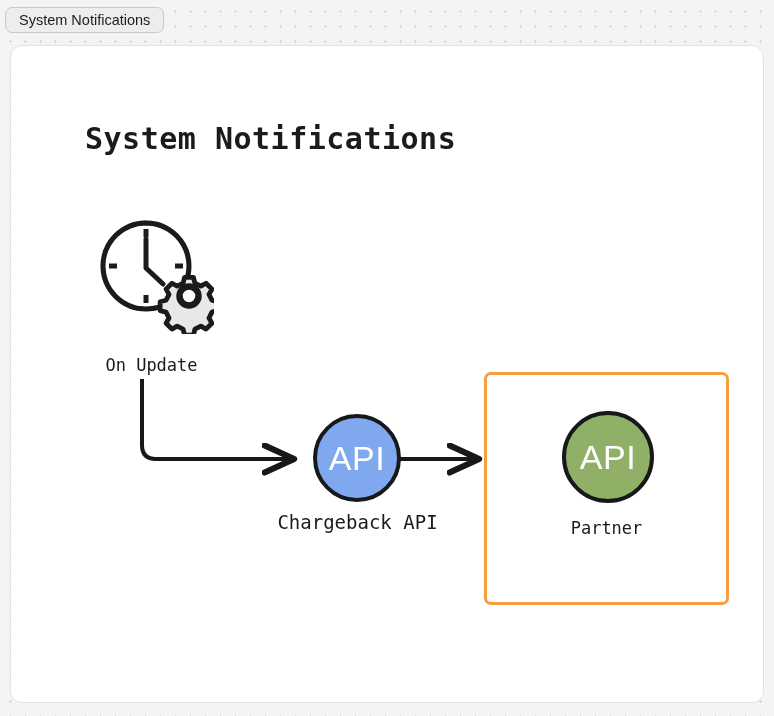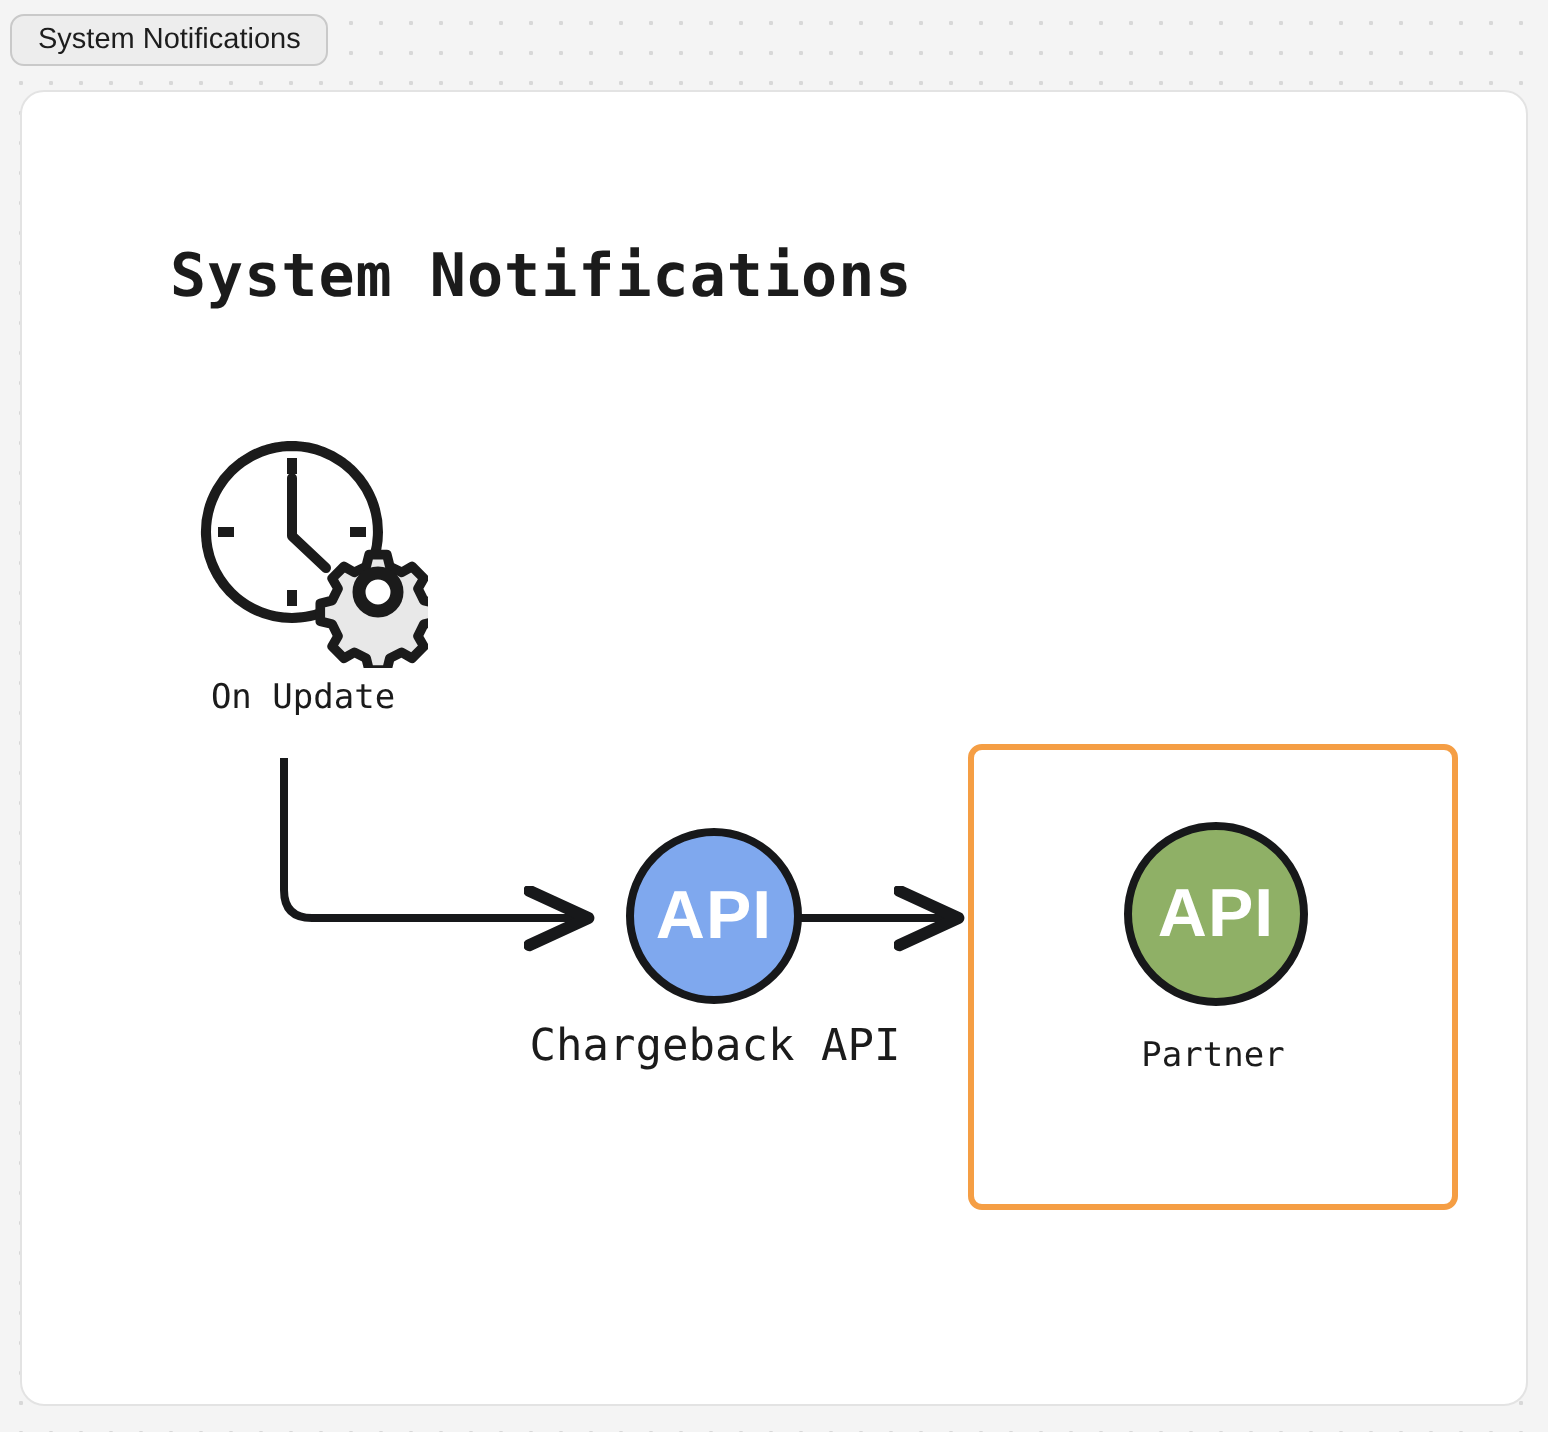--- a/index.html
+++ b/index.html
@@ -89,21 +89,21 @@
   .clock-gear-icon {
     position: absolute;
     left: 0;
     top: 0;
     width: 135px;
     height: 125px;
   }
   .node-caption {
     position: absolute;
     left: 0;
-    top: 130px;
+    top: 146px;
     width: 145px;
     text-align: center;
     font-family: "DejaVu Sans Mono", "Liberation Mono", monospace;
     font-size: 17px;
     color: #1b1b1b;
     white-space: nowrap;
   }
 
   
   .arrows {
@@ -120,41 +120,41 @@
     position: absolute;
     border-radius: 50%;
     border: 4px solid #17181a;
     box-sizing: border-box;
     display: flex;
     align-items: center;
     justify-content: center;
     color: #ffffff;
     font-family: "Liberation Sans", sans-serif;
     font-size: 34px;
-    font-weight: bold;
+    font-weight: normal;
     letter-spacing: 0.5px;
   }
   .node-chargeback {
     position: absolute;
     left: 243px;
     top: 368px;
     width: 207px;
     height: 130px;
   }
   .node-chargeback .api-circle {
     left: 59px;
     top: 0;
     width: 88px;
     height: 88px;
   }
   .node-chargeback .node-caption {
     left: 0;
     top: 97px;
     width: 207px;
-    font-size: 22px;
+    font-size: 19px;
   }
 
   
   .partner-box {
     position: absolute;
     left: 473px;
     top: 326px;
     width: 245px;
     height: 233px;
     border: 3px solid #f59e44;

